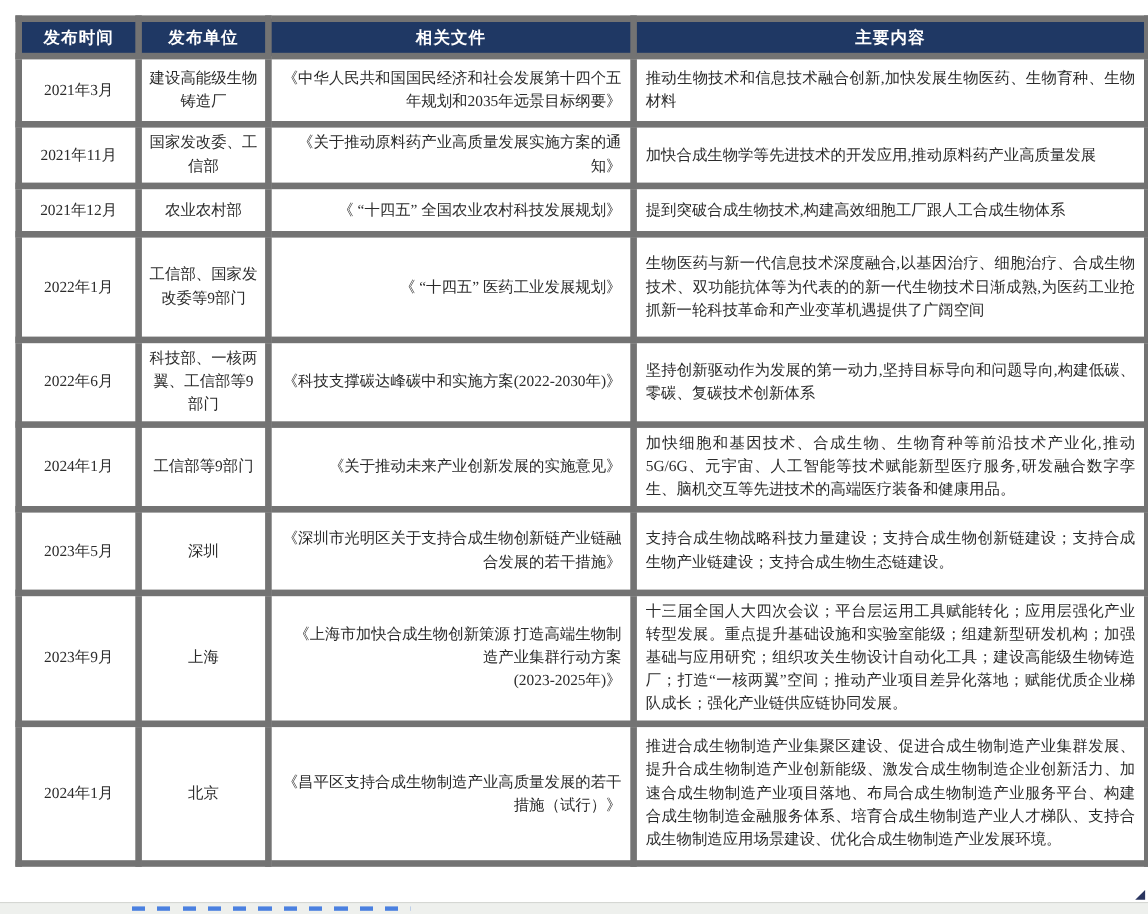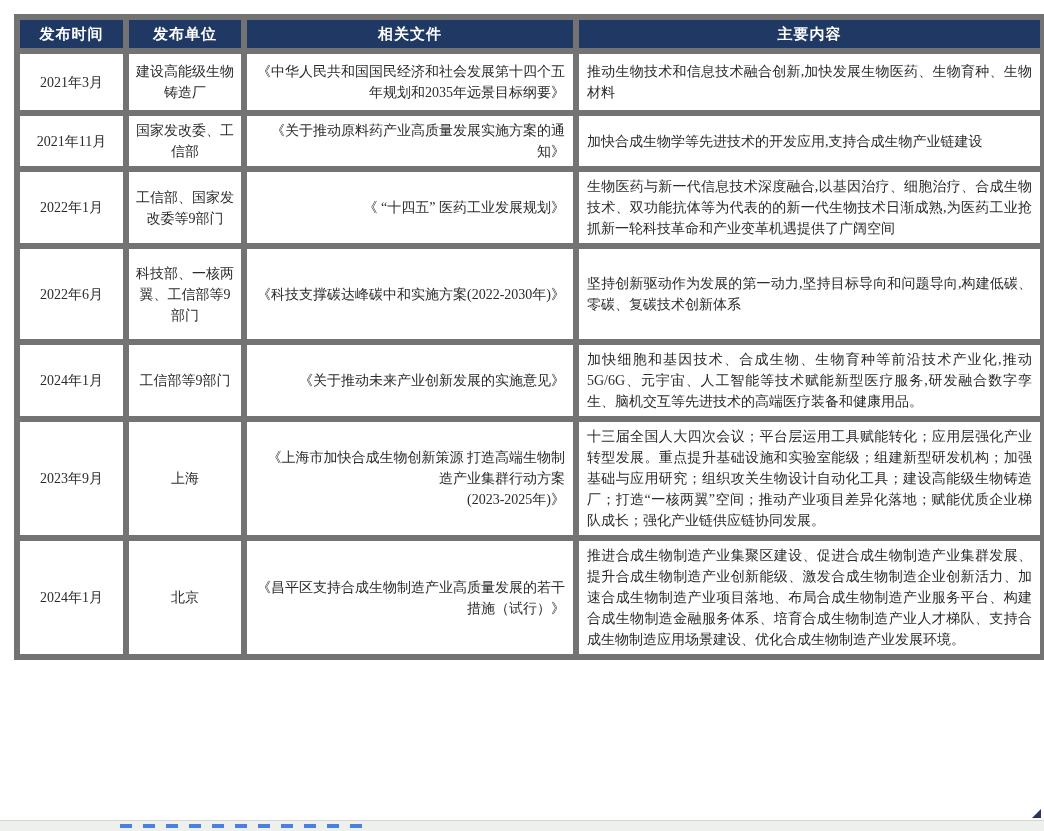--- a/index.html
+++ b/index.html
@@ -105,39 +105,51 @@
       <tr>
         <td class="cell-time">2021年3月</td>
         <td class="cell-unit">建设高能级生物铸造厂</td>
         <td class="cell-doc">《中华人民共和国国民经济和社会发展第十四个五年规划和2035年远景目标纲要》</td>
         <td class="cell-content">推动生物技术和信息技术融合创新,加快发展生物医药、生物育种、生物材料</td>
       </tr>
       <tr>
         <td class="cell-time">2021年11月</td>
         <td class="cell-unit">国家发改委、工信部</td>
         <td class="cell-doc">《关于推动原料药产业高质量发展实施方案的通知》</td>
-        <td class="cell-content">加快合成生物学等先进技术的开发应用,支持合成生物产业链建设</td>
+        <td class="cell-content">加快合成生物学等先进技术的开发应用,推动原料药产业高质量发展</td>
+      </tr>
+      <tr>
+        <td class="cell-time">2021年12月</td>
+        <td class="cell-unit">农业农村部</td>
+        <td class="cell-doc">《 “十四五” 全国农业农村科技发展规划》</td>
+        <td class="cell-content">提到突破合成生物技术,构建高效细胞工厂跟人工合成生物体系</td>
       </tr>
       <tr>
         <td class="cell-time">2022年1月</td>
         <td class="cell-unit">工信部、国家发改委等9部门</td>
         <td class="cell-doc">《 “十四五” 医药工业发展规划》</td>
         <td class="cell-content">生物医药与新一代信息技术深度融合,以基因治疗、细胞治疗、合成生物技术、双功能抗体等为代表的的新一代生物技术日渐成熟,为医药工业抢抓新一轮科技革命和产业变革机遇提供了广阔空间</td>
       </tr>
       <tr>
         <td class="cell-time">2022年6月</td>
         <td class="cell-unit">科技部、一核两翼、工信部等9部门</td>
         <td class="cell-doc">《科技支撑碳达峰碳中和实施方案(2022-2030年)》</td>
         <td class="cell-content">坚持创新驱动作为发展的第一动力,坚持目标导向和问题导向,构建低碳、零碳、复碳技术创新体系</td>
       </tr>
       <tr>
         <td class="cell-time">2024年1月</td>
         <td class="cell-unit">工信部等9部门</td>
         <td class="cell-doc">《关于推动未来产业创新发展的实施意见》</td>
         <td class="cell-content">加快细胞和基因技术、合成生物、生物育种等前沿技术产业化,推动5G/6G、元宇宙、人工智能等技术赋能新型医疗服务,研发融合数字孪生、脑机交互等先进技术的高端医疗装备和健康用品。</td>
+      </tr>
+      <tr>
+        <td class="cell-time">2023年5月</td>
+        <td class="cell-unit">深圳</td>
+        <td class="cell-doc">《深圳市光明区关于支持合成生物创新链产业链融合发展的若干措施》</td>
+        <td class="cell-content">支持合成生物战略科技力量建设；支持合成生物创新链建设；支持合成生物产业链建设；支持合成生物生态链建设。</td>
       </tr>
       <tr>
         <td class="cell-time">2023年9月</td>
         <td class="cell-unit">上海</td>
         <td class="cell-doc">《上海市加快合成生物创新策源 打造高端生物制造产业集群行动方案
 (2023-2025年)》</td>
         <td class="cell-content">十三届全国人大四次会议；平台层运用工具赋能转化；应用层强化产业转型发展。重点提升基础设施和实验室能级；组建新型研发机构；加强基础与应用研究；组织攻关生物设计自动化工具；建设高能级生物铸造厂；打造“一核两翼”空间；推动产业项目差异化落地；赋能优质企业梯队成长；强化产业链供应链协同发展。</td>
       </tr>
       <tr>
         <td class="cell-time">2024年1月</td>

